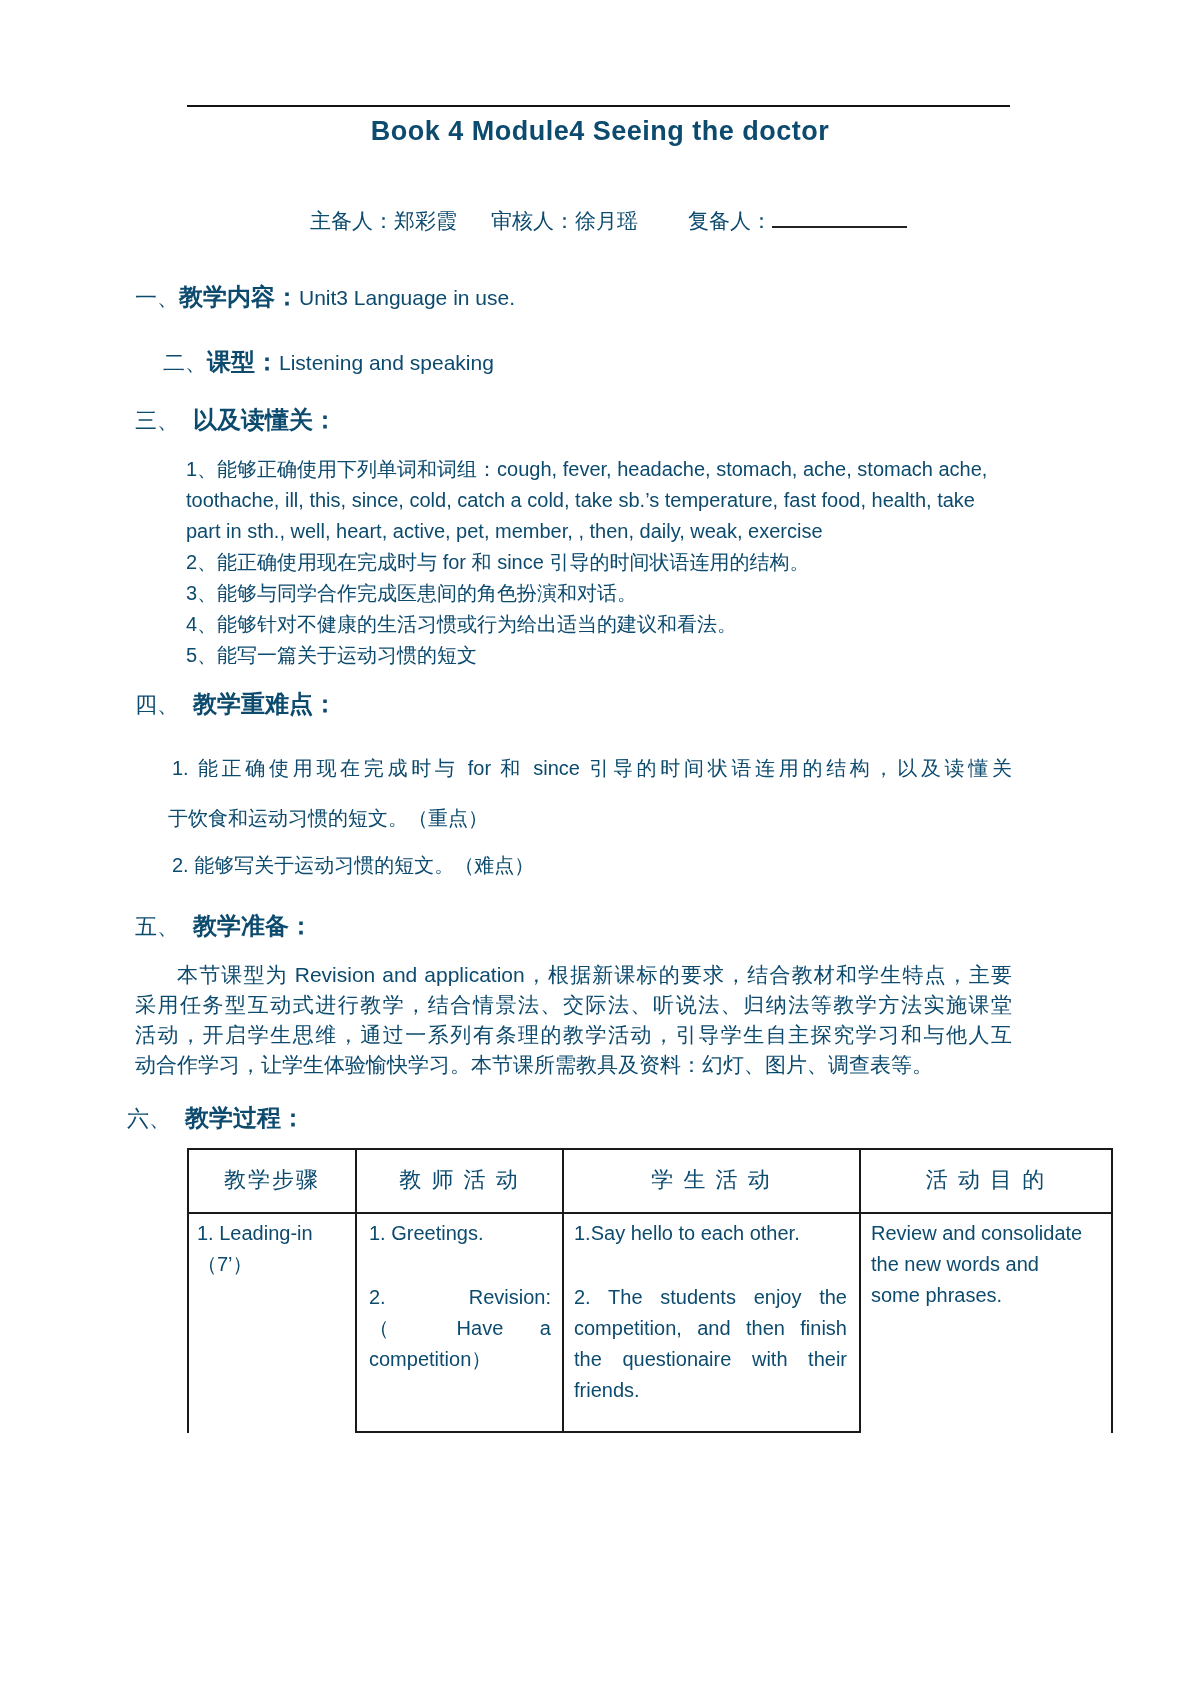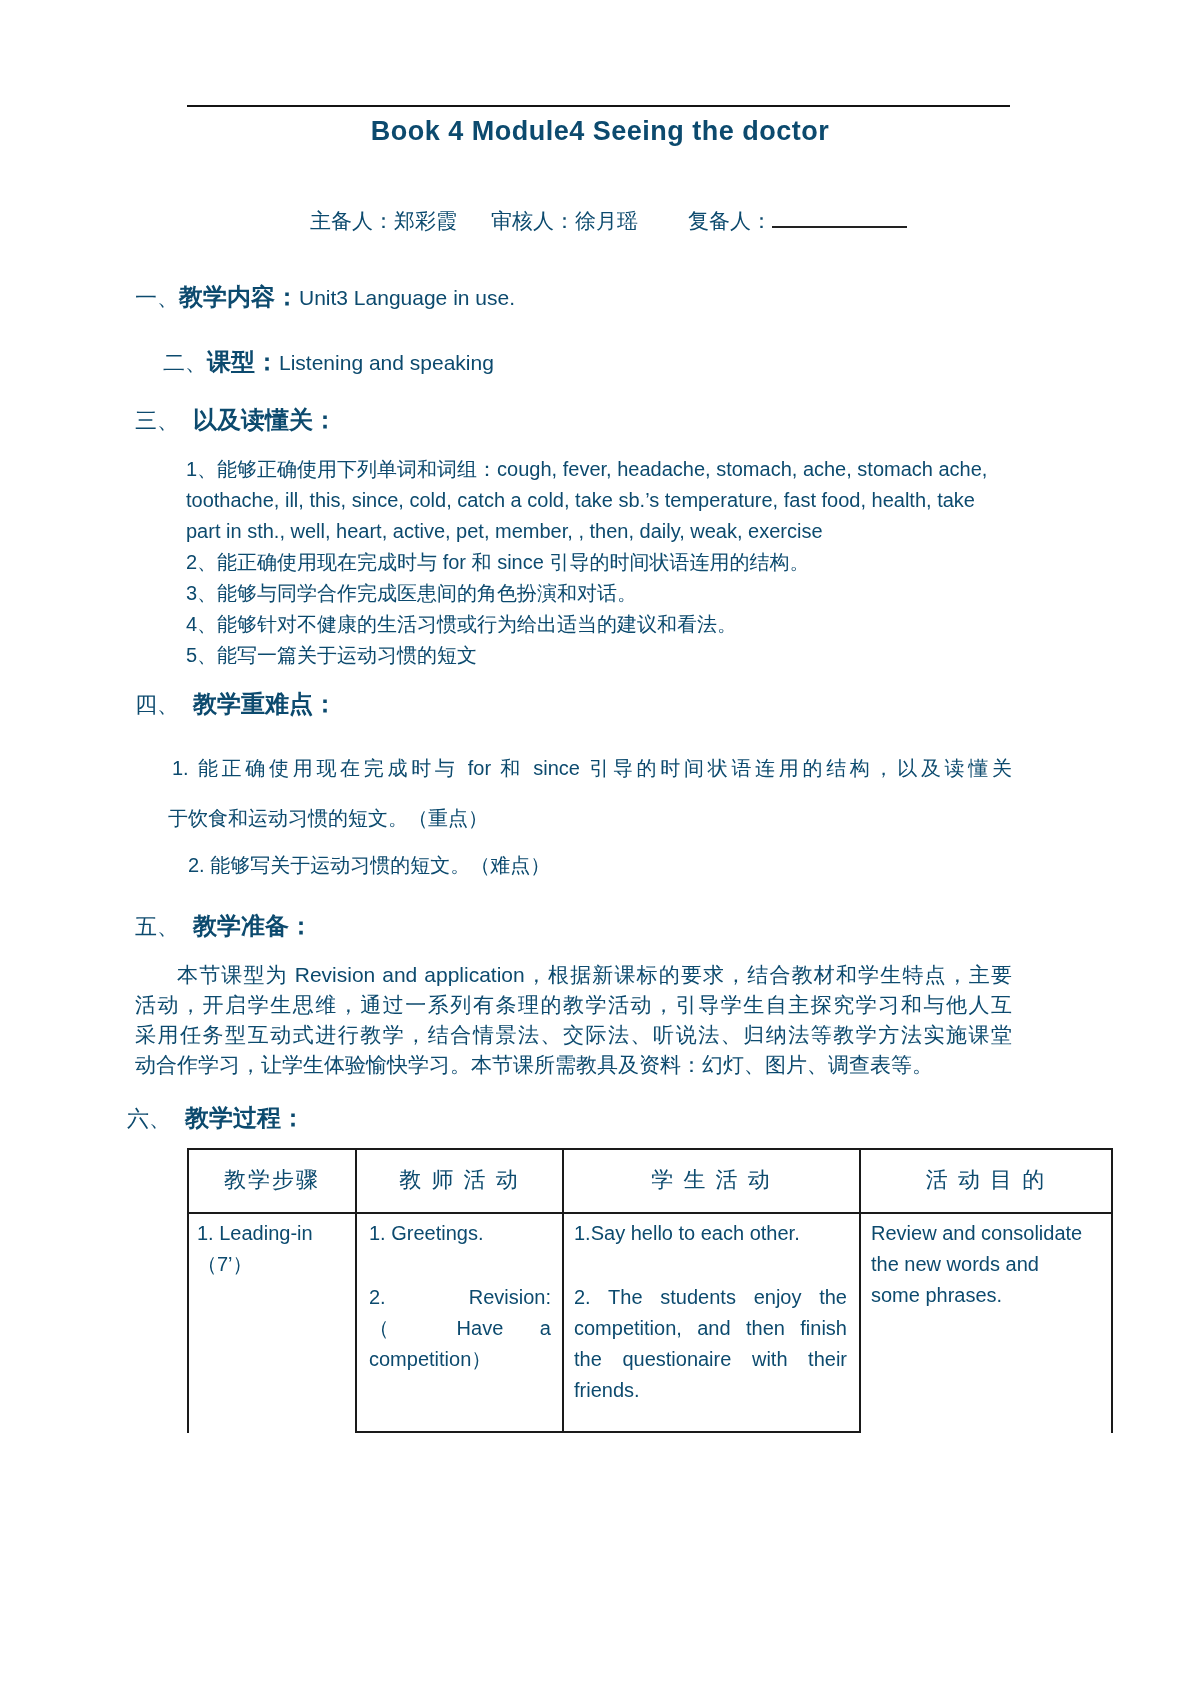--- a/index.html
+++ b/index.html
@@ -63,29 +63,29 @@
     <div class="line nowrap">3、能够与同学合作完成医患间的角色扮演和对话。</div>
     <div class="line nowrap">4、能够针对不健康的生活习惯或行为给出适当的建议和看法。</div>
     <div class="line nowrap">5、能写一篇关于运动习惯的短文</div>
   </div>
 
   <div class="abs nowrap" style="left:135px;top:688px;">
     <span class="secnum">四、</span><span class="sechead headgap">教学重难点：</span>
   </div>
   <div class="abs line just" style="left:172px;top:753px;width:840px;">1. 能正确使用现在完成时与 for 和 since 引导的时间状语连用的结构，以及读懂关</div>
   <div class="abs line nowrap" style="left:168px;top:803px;">于饮食和运动习惯的短文。（重点）</div>
-  <div class="abs line nowrap" style="left:188px;top:850px;">2. 能够写关于运动习惯的短文。（难点）</div>
+  <div class="abs line nowrap" style="left:172px;top:850px;">2. 能够写关于运动习惯的短文。（难点）</div>
 
   <div class="abs nowrap" style="left:135px;top:910px;">
     <span class="secnum">五、</span><span class="sechead headgap">教学准备：</span>
   </div>
   <div class="abs" style="left:135px;top:960px;width:877px;">
     <div class="line30 just indent">本节课型为 Revision and application，根据新课标的要求，结合教材和学生特点，主要</div>
+    <div class="line30 just">采用任务型互动式进行教学，结合情景法、交际法、听说法、归纳法等教学方法实施课堂</div>
     <div class="line30 just">活动，开启学生思维，通过一系列有条理的教学活动，引导学生自主探究学习和与他人互</div>
-    <div class="line30 just">采用任务型互动式进行教学，结合情景法、交际法、听说法、归纳法等教学方法实施课堂</div>
     <div class="line30 nowrap">动合作学习，让学生体验愉快学习。本节课所需教具及资料：幻灯、图片、调查表等。</div>
   </div>
 
   <div class="abs nowrap" style="left:127px;top:1102px;">
     <span class="secnum">六、</span><span class="sechead headgap">教学过程：</span>
   </div>
 
   <div class="abs ttable" style="left:187px;top:1148px;">
 
     <div class="abs tline" style="left:0;top:0;width:926px;height:2px;"></div>

